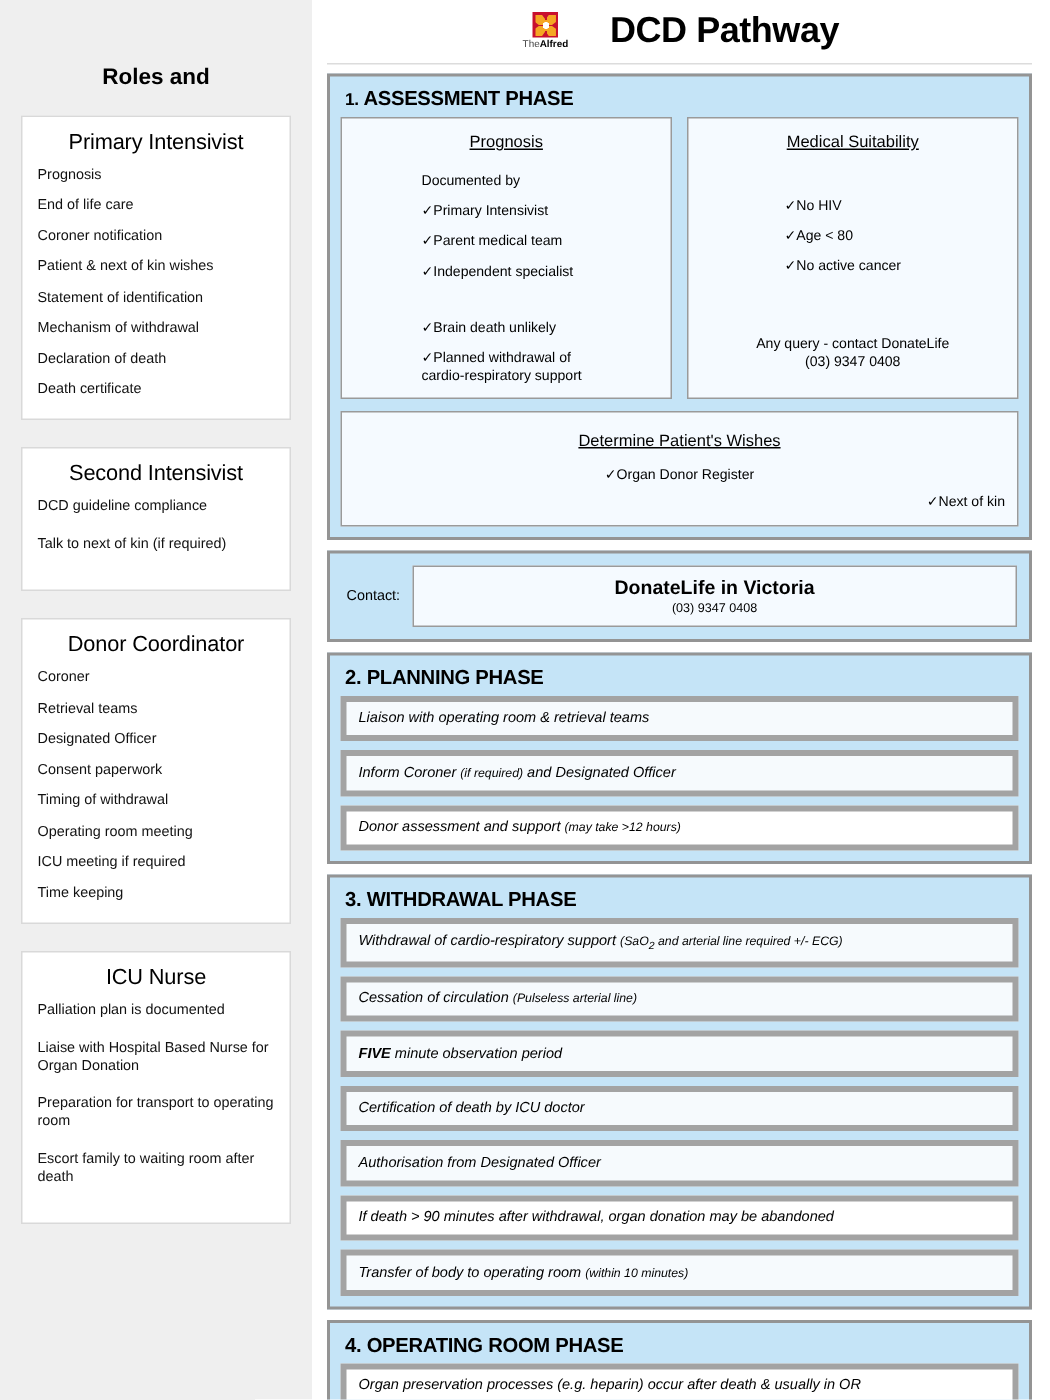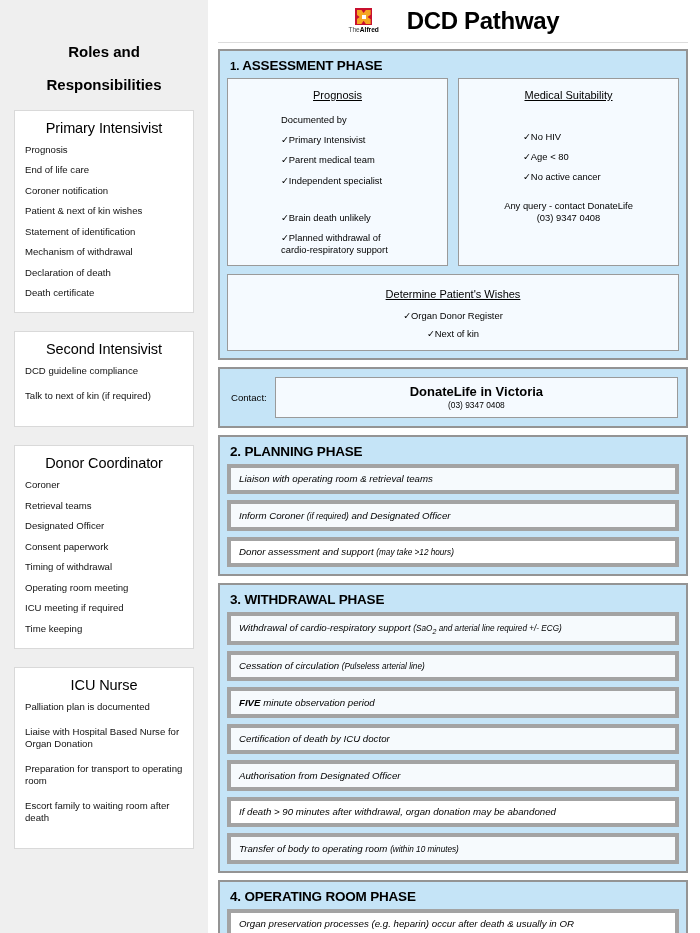--- a/index.html
+++ b/index.html
@@ -156,21 +156,21 @@
 
   .wishes {
     background: #f5faff;
     border: 1px solid #9a9a9a;
     padding: 13px 8px 10px 8px;
     margin-top: 8px;
     text-align: center;
   }
   .wishes .card-head { margin-bottom: 10px; }
   .wishes .w { font-size: 9.4px; line-height: 1.3; margin-bottom: 6px; }
-  .wishes .w:last-child { margin-bottom: 0; }
+  .wishes .w:last-child { margin-bottom: 0; text-align: right; }
 
   
   .contact-block {
     border: 2px solid #949494;
     background: #c5e4f7;
     padding: 8px 8px;
     margin-bottom: 7px;
     display: flex;
     align-items: center;
     gap: 8px;
@@ -202,21 +202,20 @@
   .step.white { background: #ffffff; }
 </style>
 </head>
 <body>
 
 <div id="page">
 
   <div class="left-panel">
     <div class="roles-title">
       <span class="l1">Roles and</span>
-      <span class="l2">Responsibilities</span>
     </div>
 
     <div class="role-card">
       <h3>Primary Intensivist</h3>
       <ul>
         <li>Prognosis</li>
         <li>End of life care</li>
         <li>Coroner notification</li>
         <li>Patient &amp; next of kin wishes</li>
         <li>Statement of identification</li>
@@ -289,21 +288,21 @@
         </div>
 
         <div class="card card-a">
           <div class="card-head">Medical Suitability</div>
           <div class="card-body col-right-list">
             <div class="gap"></div>
             <div class="chk">✓No HIV</div>
             <div class="chk">✓Age &lt; 80</div>
             <div class="chk">✓No active cancer</div>
           </div>
-          <div class="card-body" style="margin-top:16px">
+          <div class="card-body" style="margin-top:39px">
             <div class="contact-note">Any query - contact DonateLife</div>
             <div class="contact-note">(03) 9347 0408</div>
           </div>
         </div>
       </div>
 
       <div class="wishes">
         <div class="card-head">Determine Patient's Wishes</div>
         <div class="w">✓Organ Donor Register</div>
         <div class="w">✓Next of kin</div>

